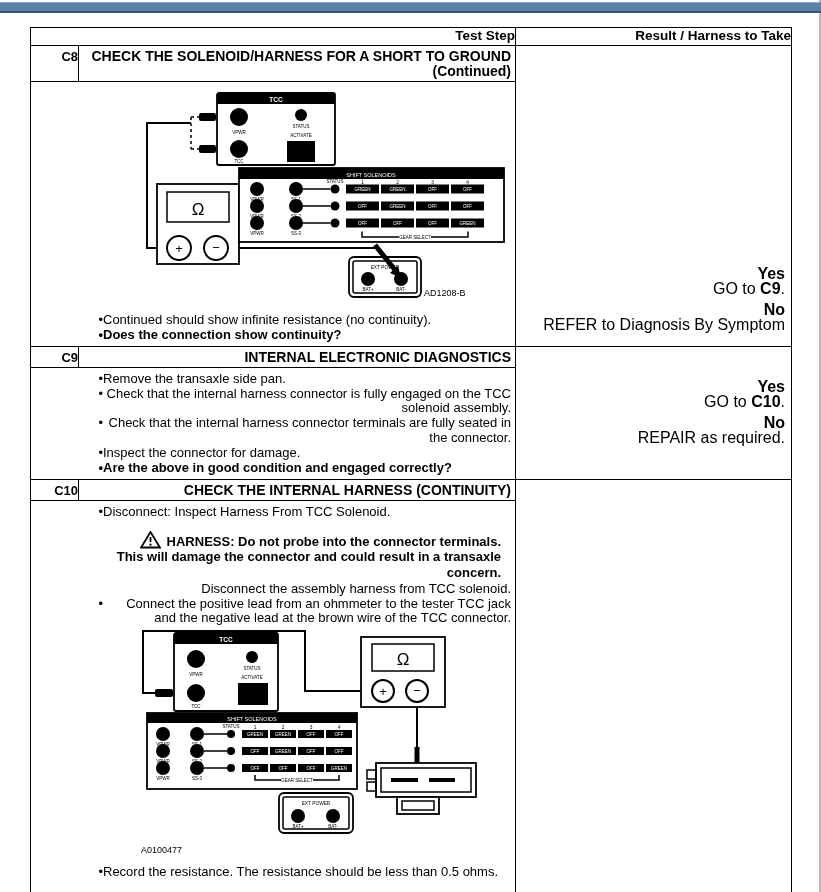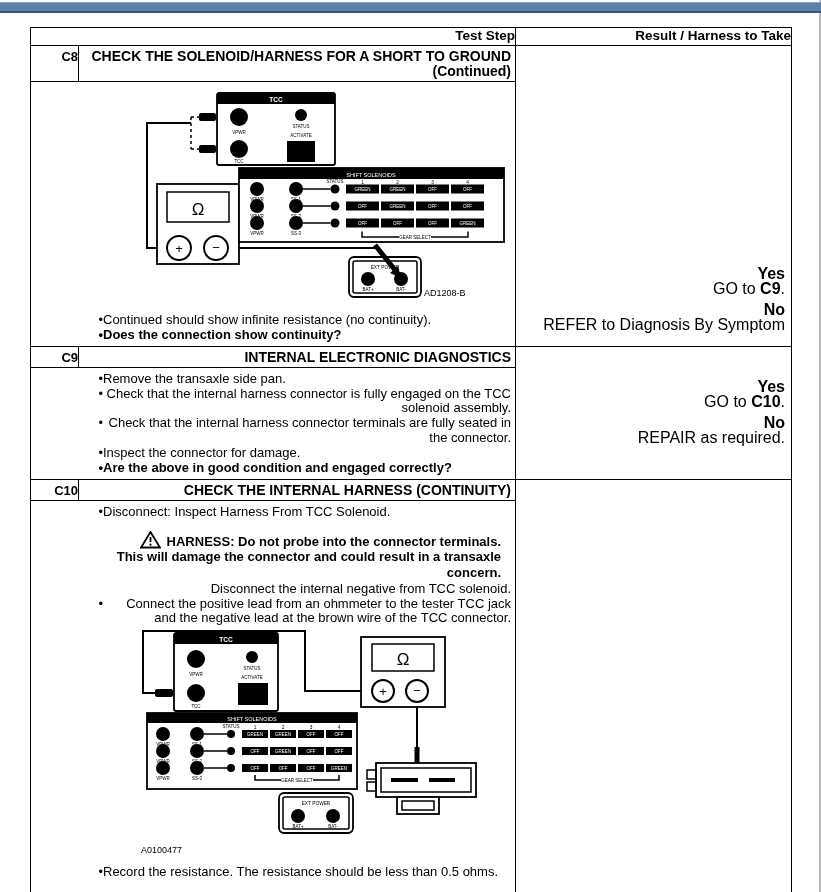--- a/index.html
+++ b/index.html
@@ -255,21 +255,21 @@
               <span class="dot">•</span>
               <span>Disconnect: Inspect Harness From TCC Solenoid.</span>
             </div>
         <div class="caution">
           <svg class="warn-svg" width="21" height="18" viewBox="0 0 21 18">
             <polygon points="10.5,1 20,16.5 1,16.5" fill="#fff" stroke="#000" stroke-width="1.8"></polygon>
             <line x1="10.5" y1="6" x2="10.5" y2="11" stroke="#000" stroke-width="1.8"></line>
             <circle cx="10.5" cy="13.7" r="1.1"></circle>
           </svg><span>HARNESS:</span><span> Do not probe into the connector terminals. This will damage the connector and could result in a transaxle concern.</span>
         </div>
-        <div class="para">Disconnect the internal negative from TCC solenoid.</div>
+        <div class="para">Disconnect the assembly harness from TCC solenoid.</div>
         <div class="bullet">
               <span class="dot">•</span>
               <span>Connect the positive lead from an ohmmeter to the tester TCC jack and the negative lead at the brown wire of the TCC connector.</span>
             </div>
         <div class="figwrap2">
         <svg class="fig" width="372" height="228" viewBox="0 0 372 228">
 
           <polyline class="ln" points="18,64 4,64 4,2 166,2 166,62 233,62"></polyline>
           <polyline class="ln" points="278,73 278,122"></polyline>
           <rect x="16" y="60" width="18" height="8" rx="2"></rect>

